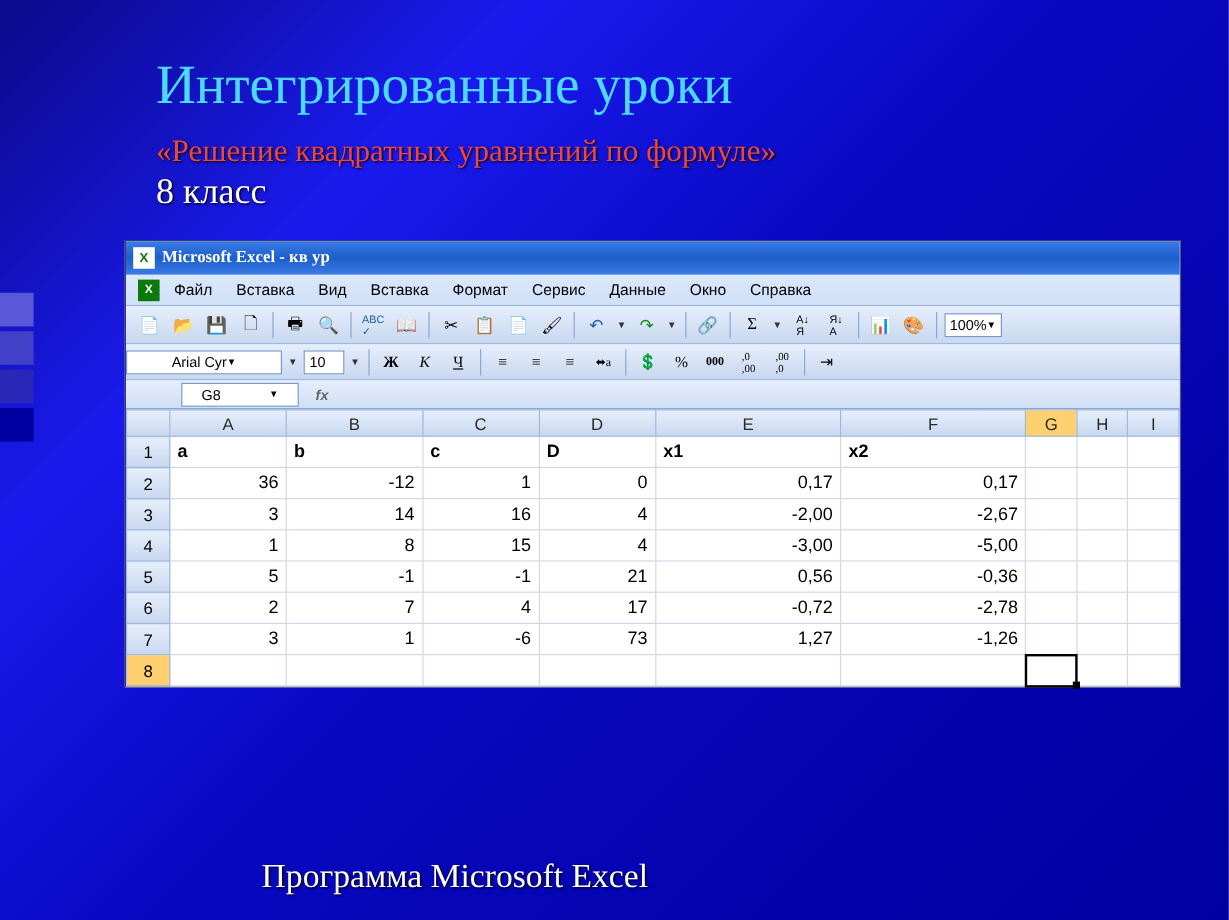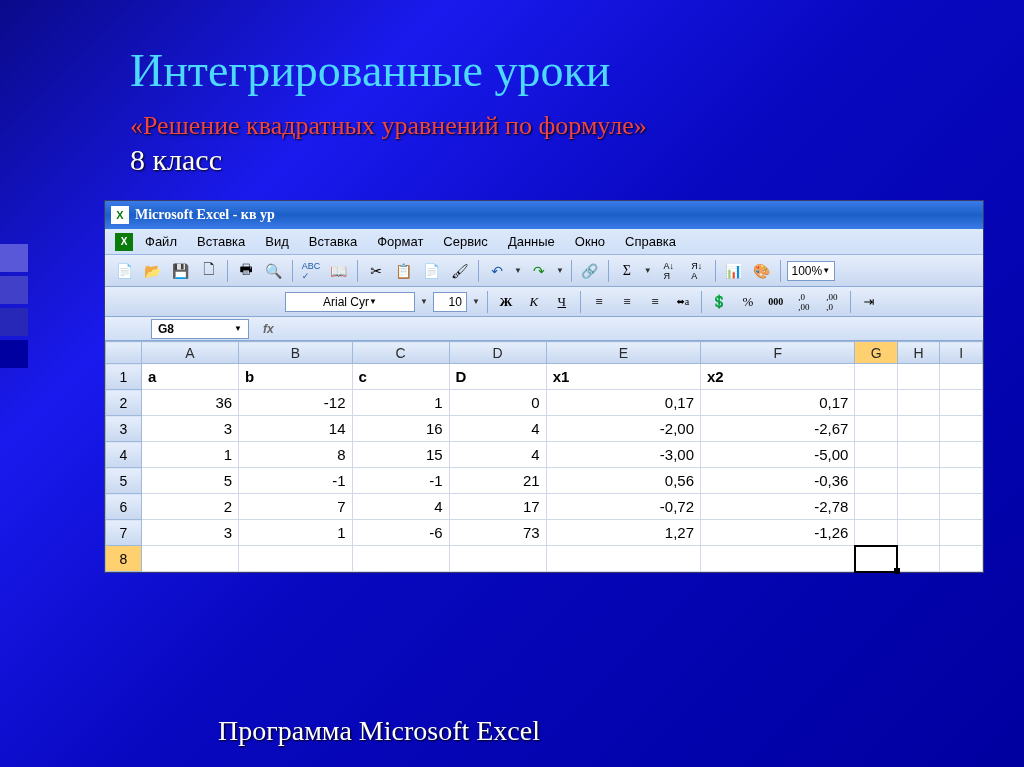--- a/index.html
+++ b/index.html
@@ -98,56 +98,54 @@
   cursor: pointer;
   border-radius: 2px;
 }
 .tb-sep { width: 1px; height: 22px; background: #8aa8d5; margin: 0 2px; }
 .tb-drop { font-size: 8px; color: #333; padding: 0 1px; }
 .fmt-toolbar {
   height: 30px;
   background: linear-gradient(to bottom, #e6eefb 0%, #c8d8f0 100%);
   display: flex;
   align-items: center;
-  padding-left: 180px;
   gap: 4px;
   border-bottom: 1px solid #8aa8d5;
   font-size: 13px;
 }
 .font-combo {
   width: 130px; height: 20px; background: #fff; border: 1px solid #7a9acc;
   font-size: 12px; padding: 0 4px; display: flex; align-items: center;
   justify-content: center;
 }
 .size-combo {
   width: 34px; height: 20px; background: #fff; border: 1px solid #7a9acc;
-  font-size: 12px; padding: 0 4px; display: flex; align-items: center; justify-content: flex-end;
+  font-size: 12px; padding: 0 4px; display: flex; align-items: center;
 }
 .fmt-btn {
   width: 24px; height: 22px;
   display: flex; align-items: center; justify-content: center;
   font-size: 13px; font-family: "Times New Roman";
   cursor: pointer;
 }
 .bold { font-weight: bold; }
 .italic { font-style: italic; }
 .underline { text-decoration: underline; }
 .namebox-row {
   height: 24px;
   background: linear-gradient(to bottom, #e6eefb 0%, #d0dff5 100%);
   display: flex;
   align-items: center;
   border-bottom: 1px solid #8aa8d5;
   font-size: 12px;
 }
 .namebox {
   width: 98px; height: 20px; background: #fff; border: 1px solid #7a9acc;
-  margin-left: 46px; padding: 0 6px; display: flex; align-items: center;
+  margin-left: 46px; padding: 0 16px; display: flex; align-items: center;
   justify-content: space-between;
-  font-weight: bold;
 }
 .fx-label {
   font-style: italic; font-size: 12px; color: #666;
   margin-left: 14px;
   font-weight: bold;
 }
 .grid {
   font-family: Arial, sans-serif;
   font-size: 15px;
 }

